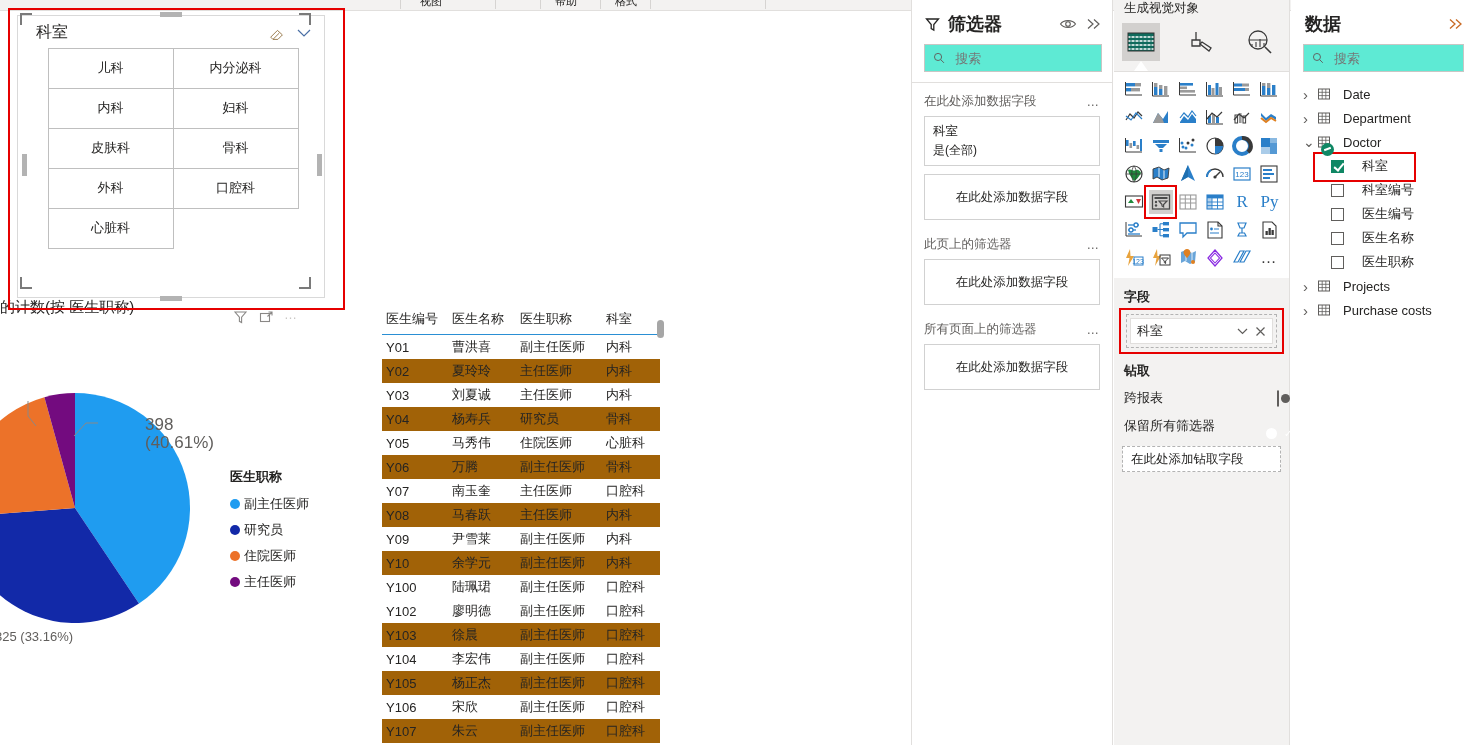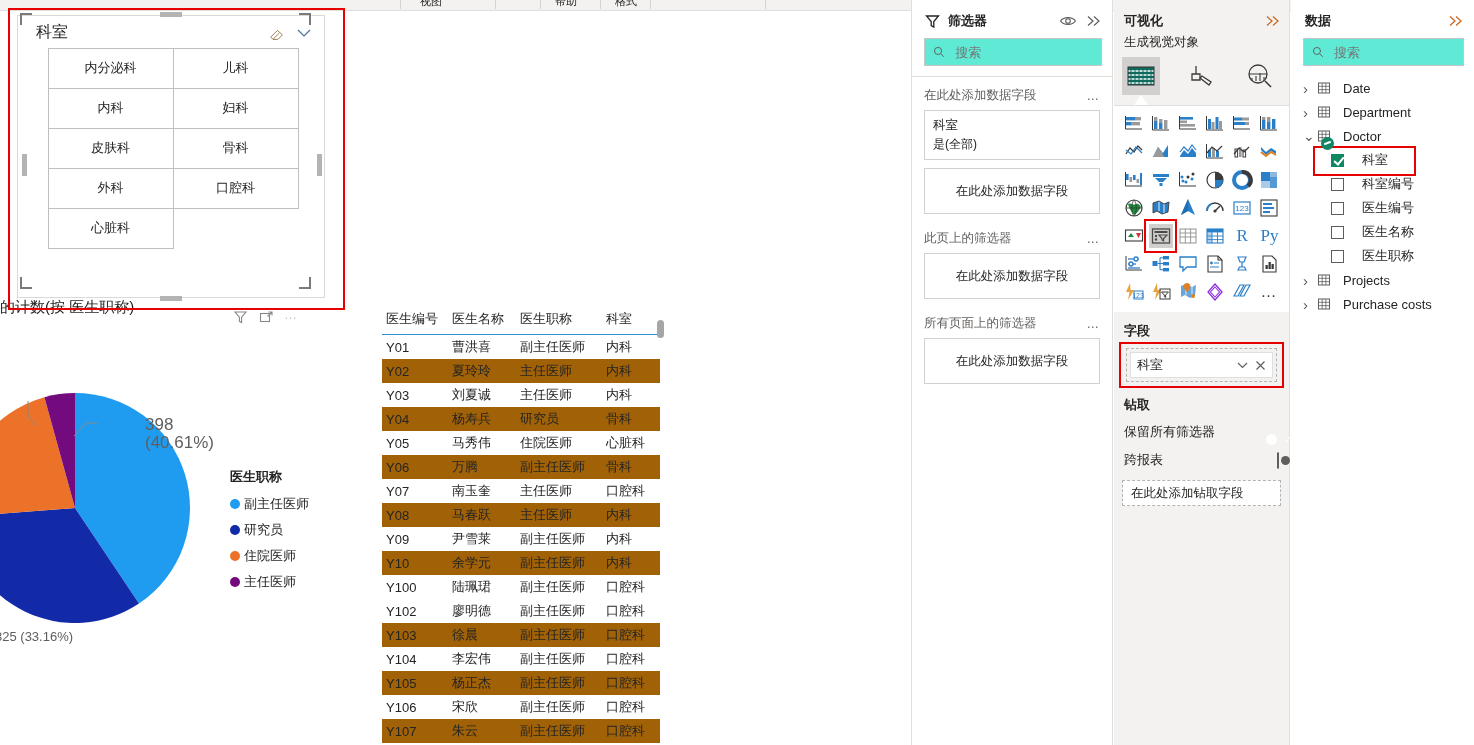--- a/index.html
+++ b/index.html
@@ -95,21 +95,21 @@
     position:absolute; left:657px; top:309px; width:7px; height:18px;
     background:#a6a6a6; border-radius:4px; cursor:pointer; z-index:10;
   }
 
   
   #filters-pane{
     position:absolute; left:911px; top:0; width:202px; height:745px;
     background:#fff; border-left:1px solid #e1dfdd; border-right:1px solid #e1dfdd;
   }
   .pane-head{ display:flex; align-items:center; padding:12px 10px 8px 12px; }
-  .pane-title{ font-size:13px; font-weight:bold; color:#252423; }
+  .pane-title{ font-size:18px; font-weight:bold; color:#252423; }
   .pane-head .spacer{ flex:1; }
   .pane-icon{ cursor:pointer; margin-left:8px; }
   .search-box{
     margin:0 10px 10px 12px; height:28px; border:1px solid #c8c6c4; background:#5eead4;
     display:flex; align-items:center; padding:0 8px;
   }
   .search-box input{
     border:none; outline:none; font-size:13px; color:#605e5c; width:100%;
     background:transparent; font-family:inherit; margin-left:8px;
   }
@@ -264,22 +264,22 @@
           <g fill="none" stroke="#9a7b4f" stroke-width="1.1">
             <path d="M3 13.5 L10.5 6 L16 11 L11 16 L5.5 16 Z"></path>
             <path d="M5.5 16 L12.5 9"></path>
           </g>
         </svg>
         <svg id="slicer-chev" viewBox="0 0 16 12">
           <path d="M2 3 L8 9 L14 3" fill="none" stroke="#4a6fa5" stroke-width="1.2"></path>
         </svg>
       </div>
       <div id="slicer-items">
+          <div class="slicer-item">儿科</div>
           <div class="slicer-item">内分泌科</div>
-          <div class="slicer-item">儿科</div>
           <div class="slicer-item">内科</div>
           <div class="slicer-item">妇科</div>
           <div class="slicer-item">皮肤科</div>
           <div class="slicer-item">骨科</div>
           <div class="slicer-item">外科</div>
           <div class="slicer-item">口腔科</div>
           <div class="slicer-item">心脏科</div>
         </div>
     </div>
   </div>
@@ -496,27 +496,20 @@
       <div class="filt-drop">在此处添加数据字段</div>
       <div class="filt-sec-head">
         <span>所有页面上的筛选器</span>
         <span class="dots">…</span>
       </div>
       <div class="filt-drop">在此处添加数据字段</div>
     </div>
 </div>
 
 <div id="viz-pane">
-  <div class="pane-head">
-    <span class="pane-title">可视化</span>
-    <span class="spacer"></span>
-    <svg class="pane-icon" width="17" height="14" viewBox="0 0 17 14">
-      <path d="M3 2.5 L8 7 L3 11.5 M9 2.5 L14 7 L9 11.5" fill="none" stroke="#c96a24" stroke-width="1.3"></path>
-    </svg>
-  </div>
   <div class="viz-sub">生成视觉对象</div>
 
   <div id="viz-types">
     <div class="viz-type active">
       <svg width="28" height="22" viewBox="0 0 28 22">
         <rect x="1" y="2" width="26" height="18" fill="#0f6b5c"></rect>
         <g stroke="#ffffff" stroke-width="1.4">
           <path d="M1 6 H27 M1 10 H27 M1 14 H27 M1 18 H27"></path>
         </g>
         <g stroke="#0f6b5c" stroke-width="1">
@@ -947,26 +940,26 @@
         <svg class="ic" width="11" height="11" viewBox="0 0 11 11">
           <path d="M1.5 1.5 L9.5 9.5 M9.5 1.5 L1.5 9.5" stroke="#605e5c" stroke-width="1.2"></path>
         </svg>
       </div>
     </div>
   </div>
 
   <div class="viz-sec-title">钻取</div>
   <div id="drill-rows">
       <div class="drill-row">
+        <span class="lb">跨报表</span>
+        <span class="tg"><span class="toggle off"><span class="knob"></span></span></span>
+      </div>
+      <div class="drill-row">
         <span class="lb">保留所有筛选器</span>
         <span class="tg"><span class="toggle on"><span class="chk">✓</span><span class="knob"></span></span></span>
-      </div>
-      <div class="drill-row">
-        <span class="lb">跨报表</span>
-        <span class="tg"><span class="toggle off"><span class="knob"></span></span></span>
       </div>
     </div>
   <div class="drill-drop">在此处添加钻取字段</div>
 </div>
 
 <div id="data-pane">
   <div class="pane-head">
     <span class="pane-title">数据</span>
     <span class="spacer"></span>
     <svg class="pane-icon" width="17" height="14" viewBox="0 0 17 14">

